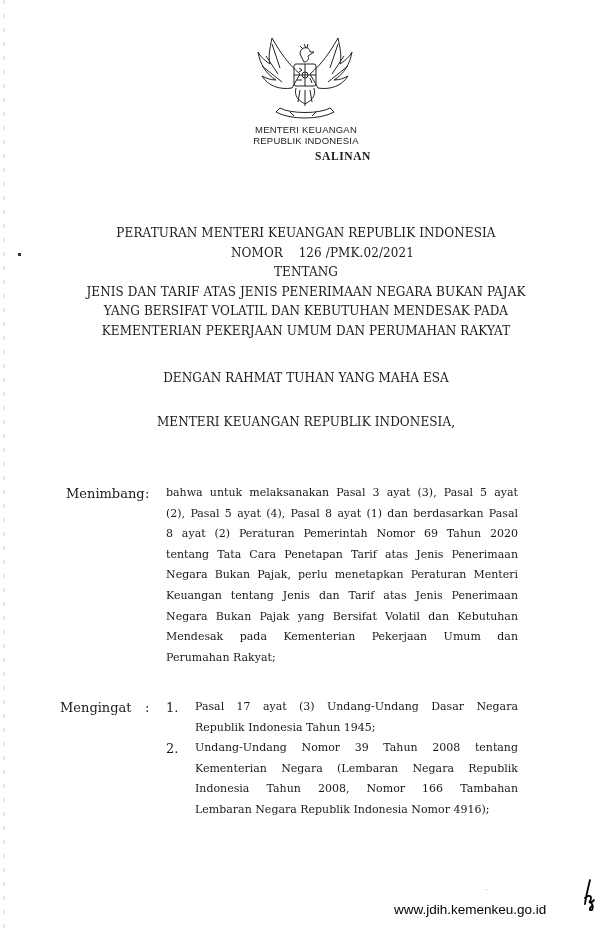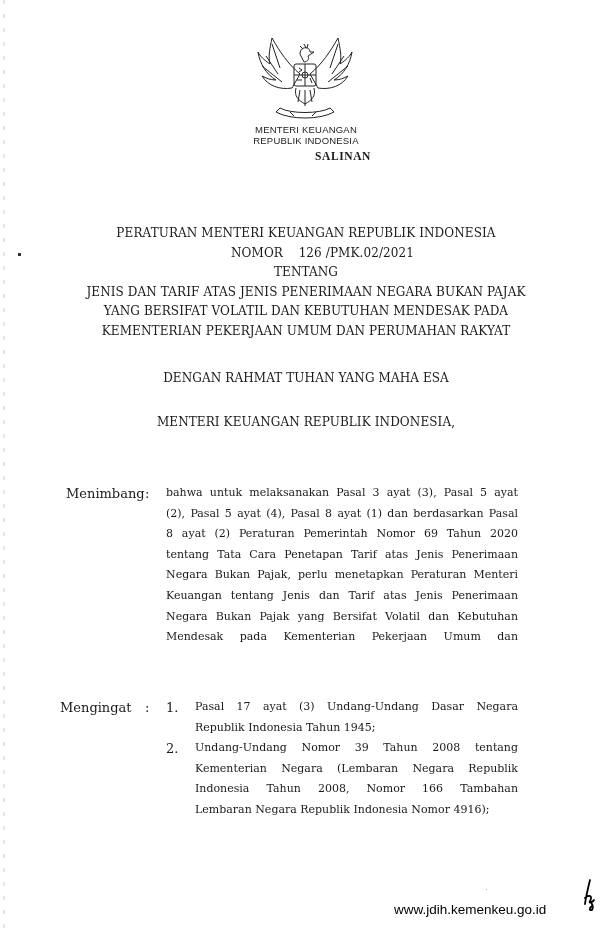--- a/index.html
+++ b/index.html
@@ -80,20 +80,21 @@
 <div class="abs lbl" style="left:145px; top:486px;">:</div>
 <div class="abs para" style="left:166px; top:483px; width:352px;">
   <span class="ln">bahwa untuk melaksanakan Pasal 3 ayat (3), Pasal 5 ayat</span>
   <span class="ln">(2), Pasal 5 ayat (4), Pasal 8 ayat (1) dan berdasarkan Pasal</span>
   <span class="ln">8 ayat (2) Peraturan Pemerintah Nomor 69 Tahun 2020</span>
   <span class="ln">tentang Tata Cara Penetapan Tarif atas Jenis Penerimaan</span>
   <span class="ln">Negara Bukan Pajak, perlu menetapkan Peraturan Menteri</span>
   <span class="ln">Keuangan tentang Jenis dan Tarif atas Jenis Penerimaan</span>
   <span class="ln">Negara Bukan Pajak yang Bersifat Volatil dan Kebutuhan</span>
   <span class="ln">Mendesak pada Kementerian Pekerjaan Umum dan</span>
+  <span class="ln last">Perumahan Rakyat;</span>
 </div>
 
 <div class="abs lbl" style="left:60px; top:700px;">Mengingat</div>
 <div class="abs lbl" style="left:145px; top:700px;">:</div>
 
 <div class="abs lbl" style="left:166px; top:700px;">1.</div>
 <div class="abs para" style="left:195px; top:697px; width:323px;">
   <span class="ln">Pasal 17 ayat (3) Undang-Undang Dasar Negara</span>
   <span class="ln last">Republik Indonesia Tahun 1945;</span>
 </div>

